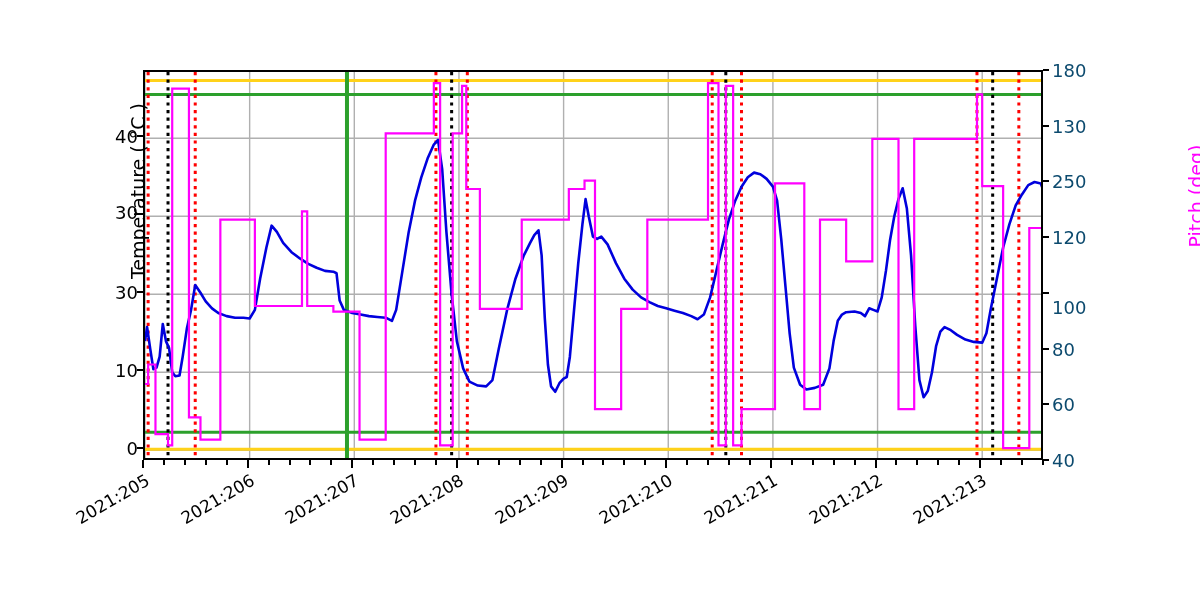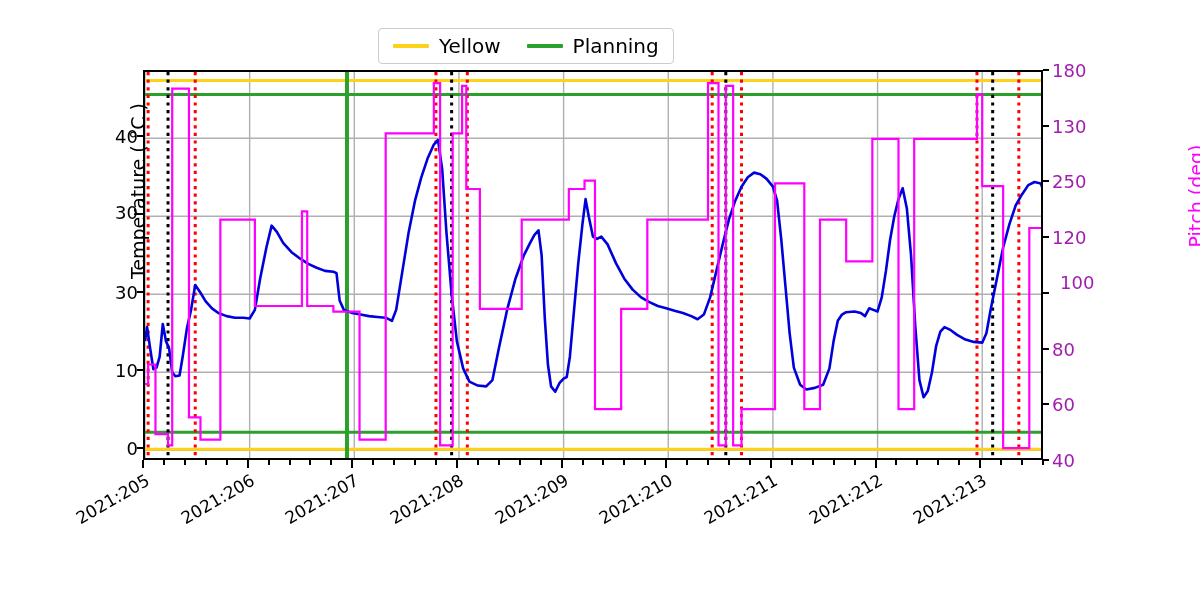--- a/index.html
+++ b/index.html
@@ -60,49 +60,39 @@
   }
 
   
   .ytick-left{
     position:absolute;right:1062px;
     font-size:18px;color:#000;text-align:right;
     transform:translateY(-50%);white-space:nowrap;
   }
   .ytick-right{
     position:absolute;left:1052px;
-    font-size:18px;color:#a21caf;text-align:center;
+    font-size:18px;color:#0c4a6e;text-align:center;
     transform:translateY(-50%);white-space:nowrap;
   }
   .xtick{
     position:absolute;top:470px;
     font-size:17px;color:#000;white-space:nowrap;
     transform-origin:right top;
     transform:rotate(-30deg);
     text-align:right;
   }
   .tick-mark-x{position:absolute;width:2px;background:#000;}
   .tick-mark-y{position:absolute;height:2px;background:#000;}
 </style>
 </head>
 <body>
 
 <div id="figure">
 
 
-  <div id="legend">
-    <div class="legend-entry">
-      <span class="legend-swatch" style="background:#ffd21a"></span>
-      <span class="legend-label">Yellow</span>
-    </div>
-    <div class="legend-entry">
-      <span class="legend-swatch" style="background:#2ca02c"></span>
-      <span class="legend-label">Planning</span>
-    </div>
-  </div>
 
   <div id="plot">
     <svg id="plot-svg" xmlns="http://www.w3.org/2000/svg" viewBox="0 0 900 390" preserveAspectRatio="none">
       <g id="grid-group">
           <line x1="0" y1="378.3" x2="900" y2="378.3" stroke="#b0b0b0" stroke-width="1.4"></line>
           <line x1="0" y1="300.3" x2="900" y2="300.3" stroke="#b0b0b0" stroke-width="1.4"></line>
           <line x1="0" y1="222.3" x2="900" y2="222.3" stroke="#b0b0b0" stroke-width="1.4"></line>
           <line x1="0" y1="144.3" x2="900" y2="144.3" stroke="#b0b0b0" stroke-width="1.4"></line>
           <line x1="0" y1="66.30000000000001" x2="900" y2="66.30000000000001" stroke="#b0b0b0" stroke-width="1.4"></line>
           <line x1="0" y1="0" x2="0" y2="390" stroke="#b0b0b0" stroke-width="1.4"></line>
@@ -158,21 +148,21 @@
       <div class="ytick-left" style="top: 136.3px;">40</div>
       <div class="tick-mark-y" style="left: 137px; top: 135.3px; width: 6px;"></div>
     </div>
   <div id="ytick-right-group">
       <div class="ytick-right" style="top: 460px;">40</div>
       <div class="tick-mark-y" style="left: 1043px; top: 459px; width: 6px;"></div>
       <div class="ytick-right" style="top: 404.286px;">60</div>
       <div class="tick-mark-y" style="left: 1043px; top: 403.286px; width: 6px;"></div>
       <div class="ytick-right" style="top: 348.571px;">80</div>
       <div class="tick-mark-y" style="left: 1043px; top: 347.571px; width: 6px;"></div>
-      <div class="ytick-right" style="top: 282px; margin-left: 8px;">100</div>
+      <div class="ytick-right" style="top: 307px;">100</div>
       <div class="tick-mark-y" style="left: 1043px; top: 291.857px; width: 6px;"></div>
       <div class="ytick-right" style="top: 237.143px;">120</div>
       <div class="tick-mark-y" style="left: 1043px; top: 236.143px; width: 6px;"></div>
       <div class="ytick-right" style="top: 181.429px;">250</div>
       <div class="tick-mark-y" style="left: 1043px; top: 180.429px; width: 6px;"></div>
       <div class="ytick-right" style="top: 125.714px;">130</div>
       <div class="tick-mark-y" style="left: 1043px; top: 124.714px; width: 6px;"></div>
       <div class="ytick-right" style="top: 70px;">180</div>
       <div class="tick-mark-y" style="left: 1043px; top: 69px; width: 6px;"></div>
     </div>

